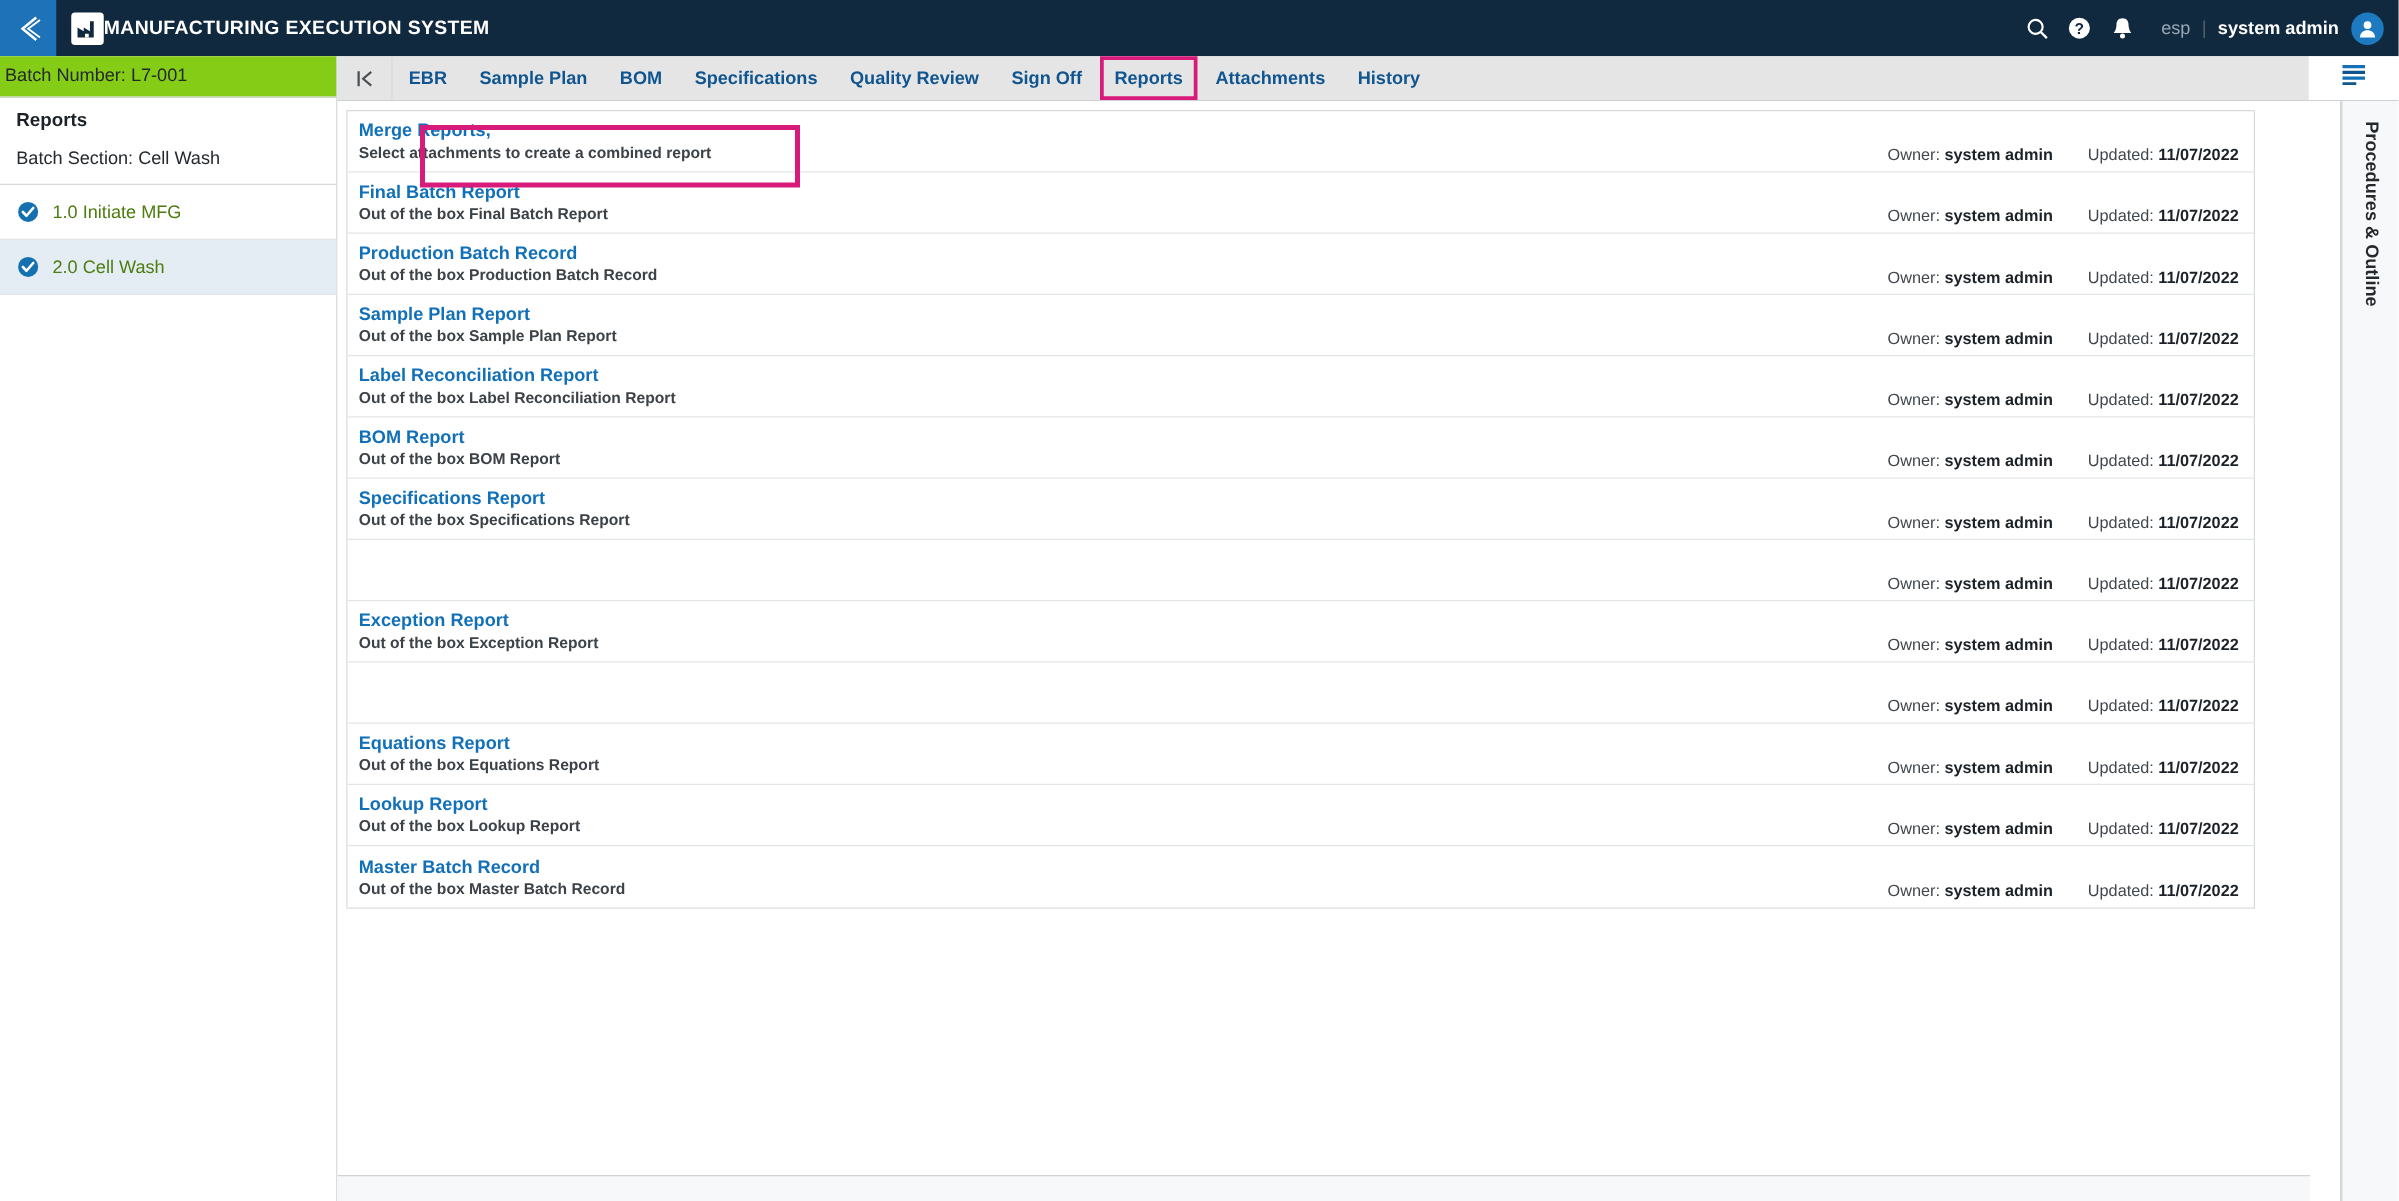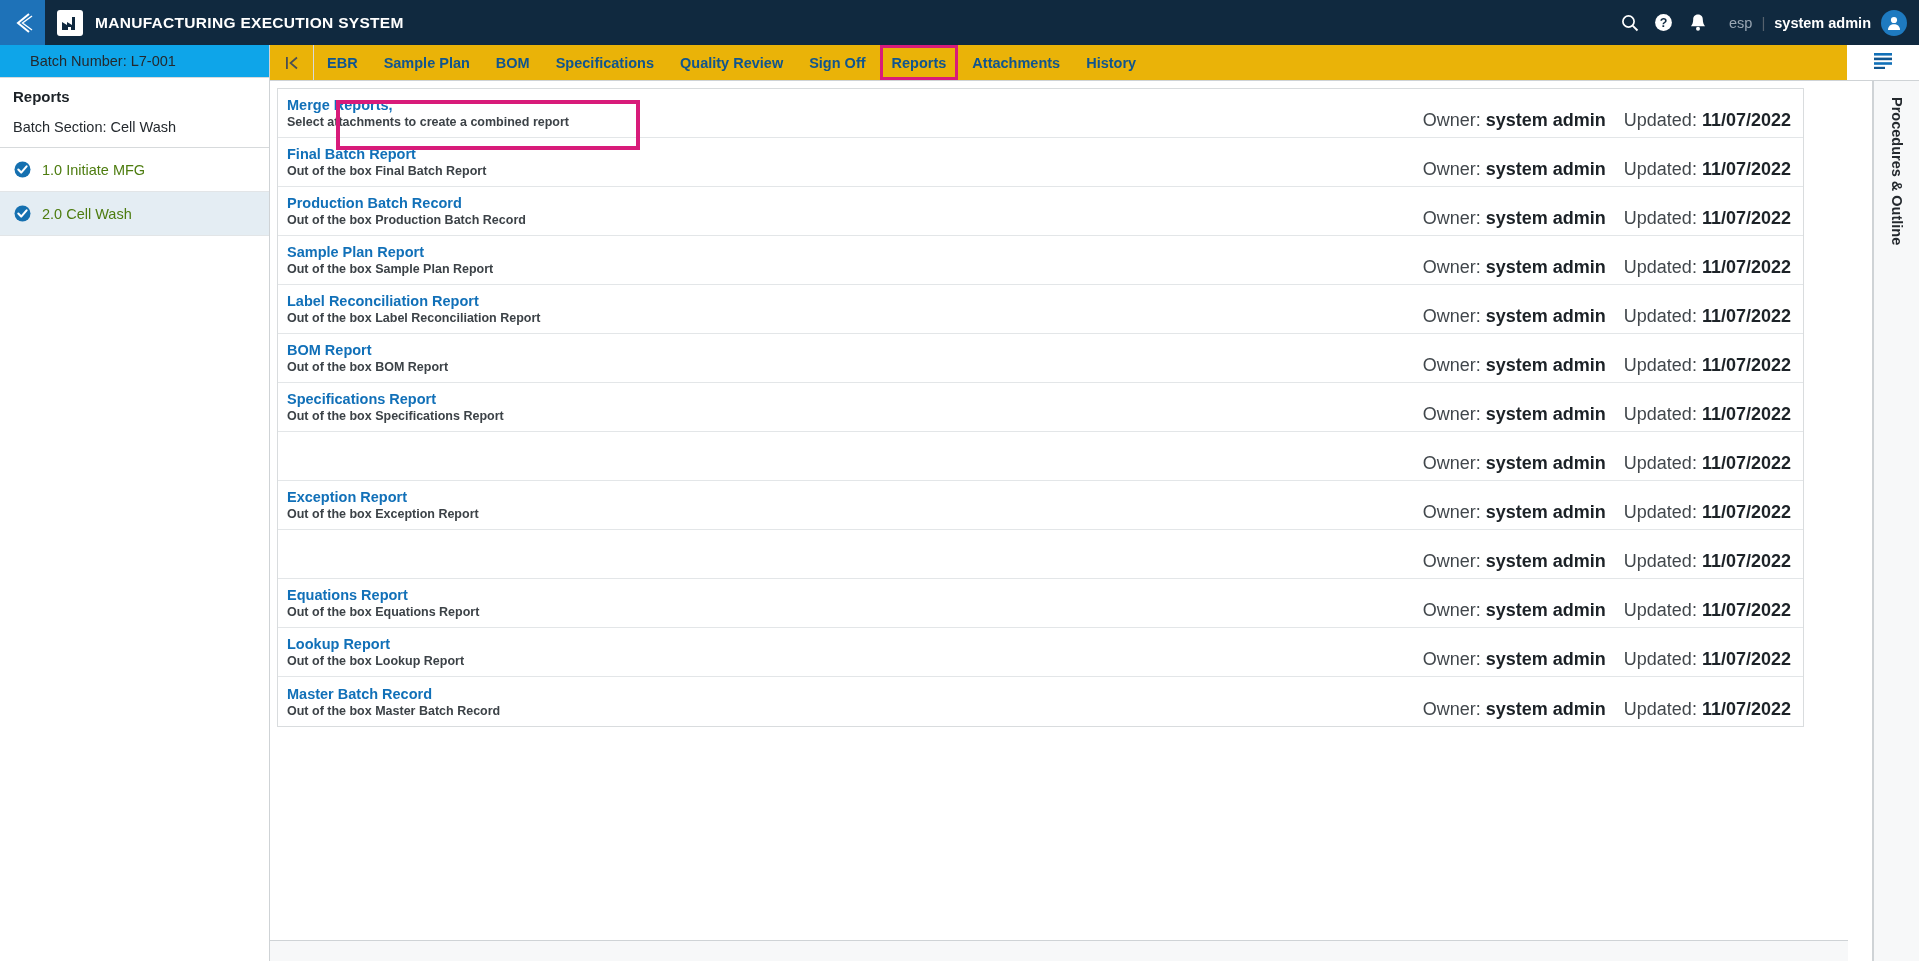--- a/index.html
+++ b/index.html
@@ -22,21 +22,21 @@
     cursor: pointer; flex: none;
   }
   .back-tile svg { display:block; }
   .app-icon {
     width: 26px; height: 26px; margin-left: 12px; background: #ffffff;
     border-radius: 3px; display: flex; align-items: center; justify-content: center;
     flex: none;
   }
   .app-title {
     color: #ffffff; font-size: 15.5px; font-weight: bold;
-    letter-spacing: .3px; margin-left: 12px; white-space: nowrap;
+    letter-spacing: .3px; margin-left: 0; white-space: nowrap;
   }
   .top-right {
     margin-left: auto; display: flex; align-items: center; height: 45px;
     padding-right: 12px; gap: 0px;
   }
   .top-icon {
     width: 34px; height: 45px; display: flex; align-items: center;
     justify-content: center; cursor: pointer;
   }
   .lang {
@@ -51,43 +51,43 @@
     margin-left: 10px; display: flex; align-items: center; justify-content: center;
     cursor: pointer; flex: none;
   }
 
   
   .sidebar {
     position: absolute; top: 45px; left: 0; width: 270px; height: 916px;
     background: #ffffff; border-right: 1px solid #cfd3d6;
   }
   .batch-bar {
-    height: 33px; background: #0ea5e9; border-bottom: 1px solid #d7dadc;
-    display: flex; align-items: center; padding: 0 30px;
+    height: 33px; background: #84cc16; border-bottom: 1px solid #d7dadc;
+    display: flex; align-items: center; padding: 0 4px;
     font-size: 14.5px; color: #24292e;
   }
   .side-head {
     padding: 10px 13px 12px 13px; border-bottom: 1px solid #d7dadc;
   }
   .side-head-title { font-size: 15px; font-weight: bold; color: #1c2227; }
   .side-head-sub { font-size: 14.5px; color: #24292e; margin-top: 14px; }
   .side-item {
     height: 44px; display: flex; align-items: center; padding-left: 14px;
     border-bottom: 1px solid #e2e5e7; cursor: pointer; font-size: 14.5px;
     color: #4d7c0f;
   }
   .side-item.selected { background: #e4edf3; }
   .chk {
     width: 17px; height: 17px; margin-right: 11px; flex: none;
   }
 
   
   .tabbar {
     position: absolute; top: 45px; left: 270px; width: 1578px; height: 36px;
-    background: #eab308; border-bottom: 1px solid #cfd3d6;
+    background: #e5e5e5; border-bottom: 1px solid #cfd3d6;
     display: flex; align-items: center;
   }
   .collapse-btn {
     width: 44px; height: 35px; display: flex; align-items: center;
     justify-content: center; border-right: 1px solid #d7dadc; cursor: pointer;
     flex: none;
   }
   .tabs { display: flex; align-items: stretch; height: 35px; }
   .tab {
     display: flex; align-items: center; padding: 0 13px;
@@ -115,22 +115,22 @@
   .rep-left { display: flex; flex-direction: column; justify-content: center; }
   .rep-title {
     font-size: 14.5px; font-weight: bold; color: #1170b8; cursor: pointer;
     line-height: 18px;
   }
   .rep-desc {
     font-size: 12.5px; font-weight: bold; color: #3c4247; margin-top: 1px;
     line-height: 15px;
   }
   .rep-meta {
-    position: absolute; right: 12px; bottom: 6px; display: flex; gap: 18px;
-    font-size: 18px; color: #41474c;
+    position: absolute; right: 12px; bottom: 6px; display: flex; gap: 28px;
+    font-size: 13px; color: #41474c;
   }
   .rep-meta b { color: #1c2227; }
 
   
   .merge-box {
     position: absolute; left: 66px; top: 19px; width: 304px; height: 50px;
     border: 4px solid #d81b7a; pointer-events: none;
   }
 
   

